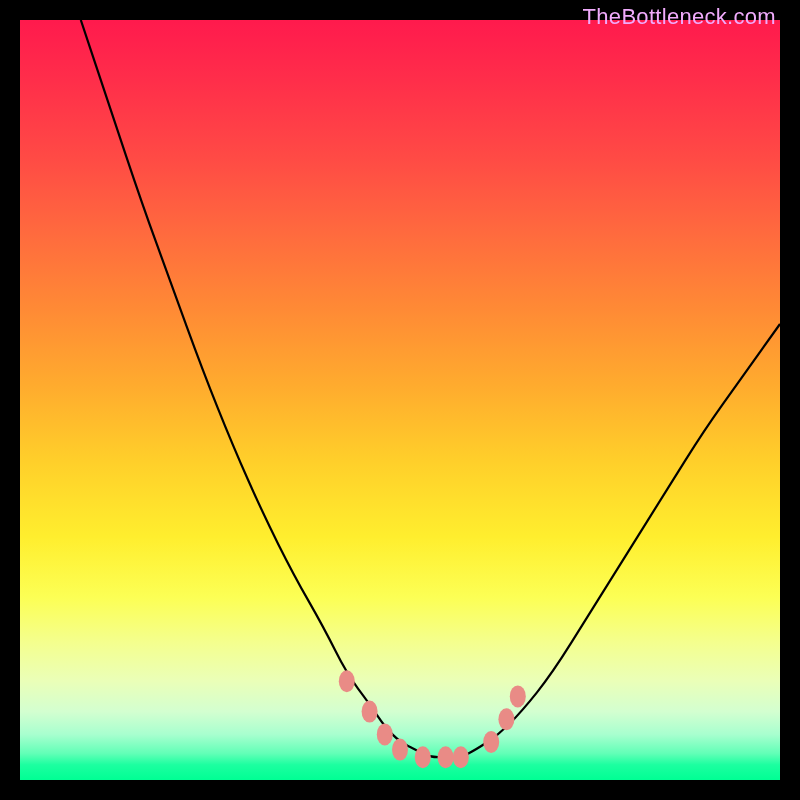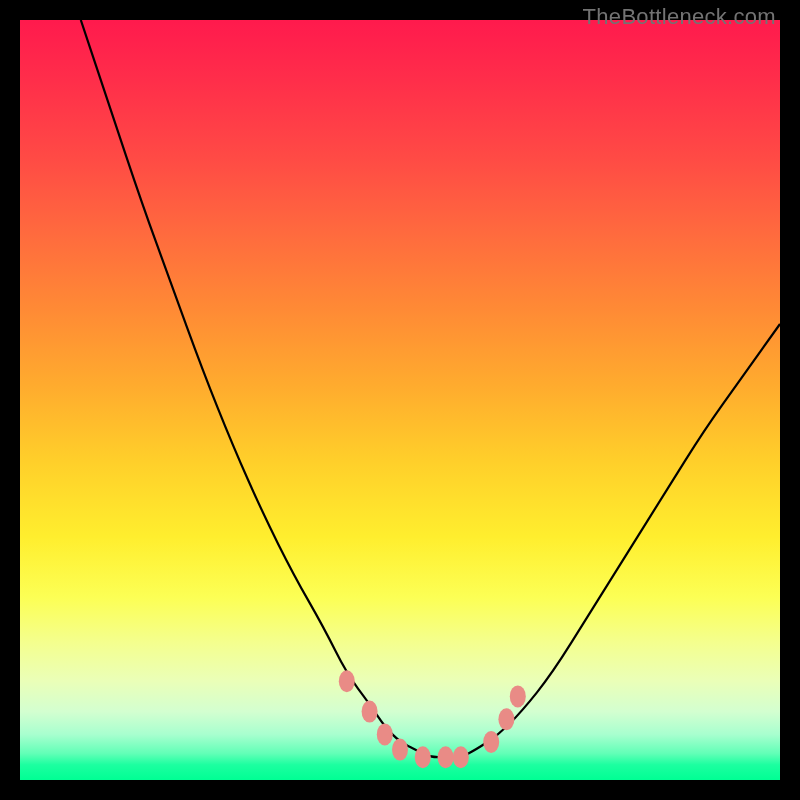--- a/index.html
+++ b/index.html
@@ -41,21 +41,21 @@
       #d3ffd0 91%,
       #a8ffcf 94%,
       #62ffb7 96.5%,
       #1cffa0 98%,
       #00ff94 100%);
   }
   .watermark {
     position: absolute;
     top: 4px;
     right: 24px;
-    color: #737373;
+    color: #f0abfc;
     font-size: 22px;
     font-weight: 500;
     letter-spacing: 0.3px;
     user-select: none;
   }
   svg.curve {
     position: absolute;
     left: 0; top: 0;
     width: 100%; height: 100%;
   }

